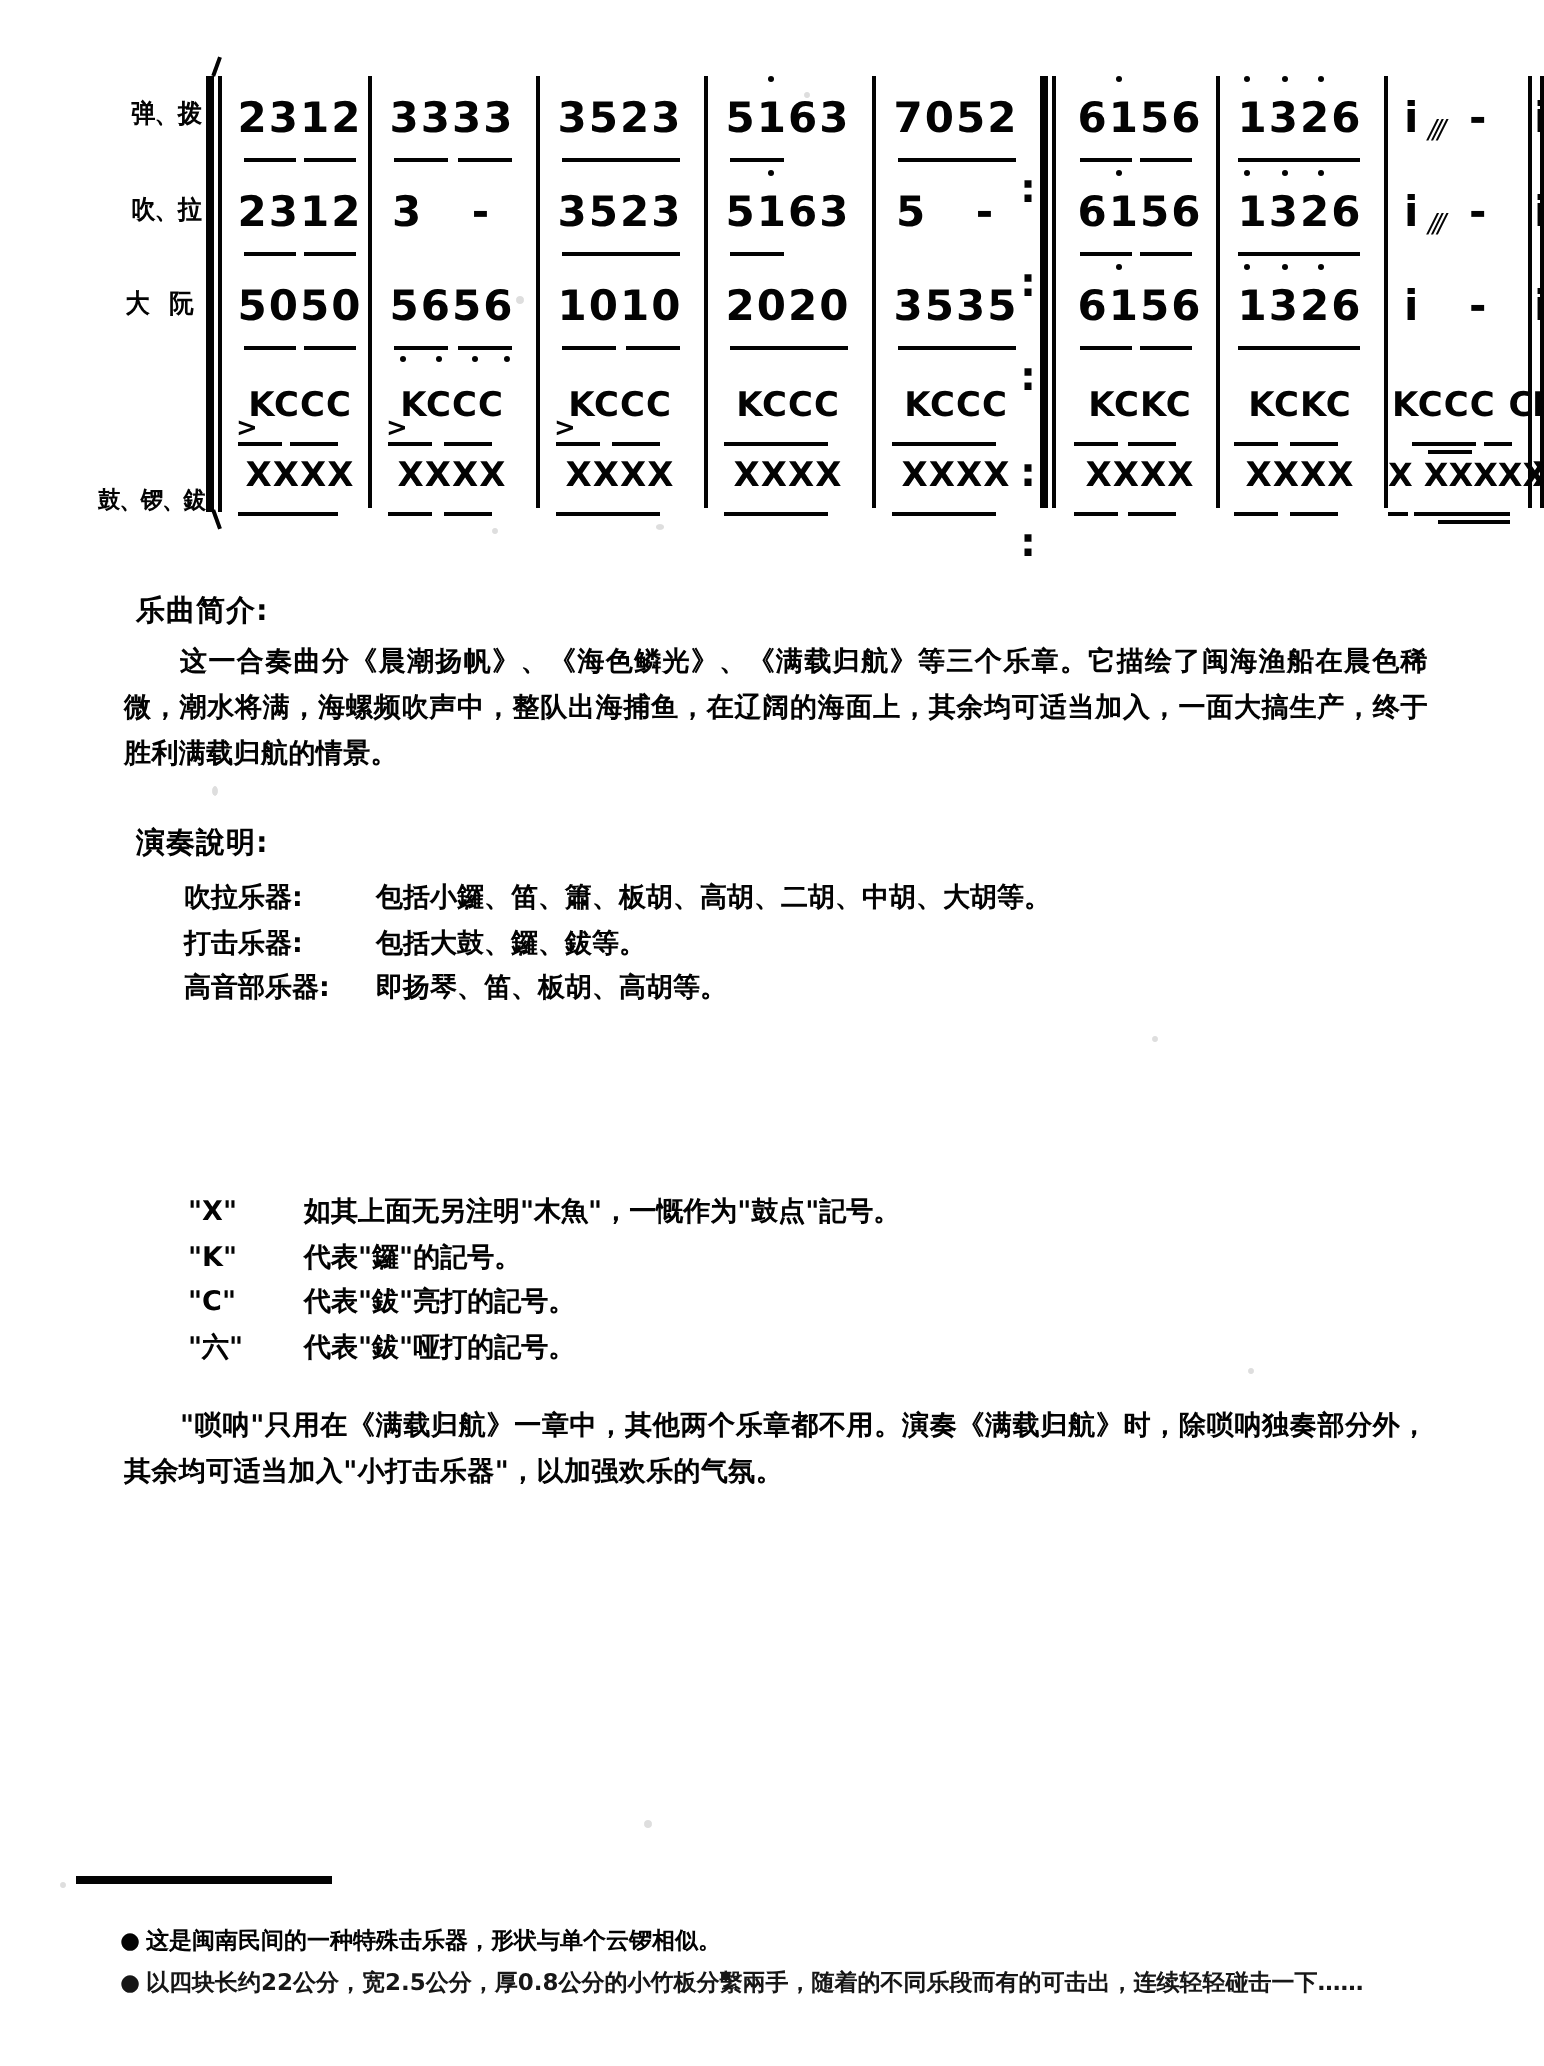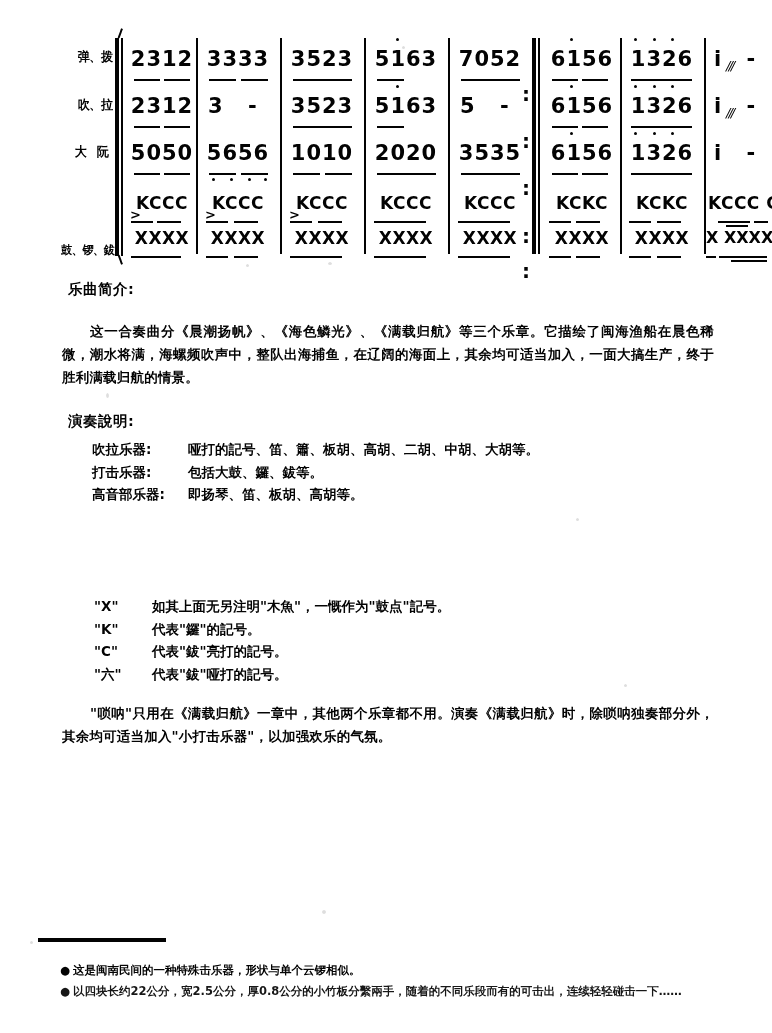--- a/index.html
+++ b/index.html
@@ -26,21 +26,21 @@
   .speck {
     position: absolute;
     background: #b9b9b9;
     border-radius: 50%;
     opacity: .55;
   }
 
   
   .score {
     position: absolute;
-    left: 54px;
+    left: 42px;
     top: 36px;
     width: 690px;
     height: 222px;
   }
   .score-labels {
     position: absolute;
     left: 0;
     top: 0;
     width: 62px;
     height: 100%;
@@ -576,28 +576,28 @@
           <span class="beam2" style="left:27px;width:36px;bottom:-7px;"></span>
         </div>
         <div class="measure" style="position:absolute;left:648px;width:62px;justify-content:center;">
           <span class="notes perc sparse">X 0</span>
         </div>
       </div>
 
     </div>
   </div>
 
-  <div class="section-title" style="left:68px;top:280px;">乐曲简介:</div>
+  <div class="section-title" style="left:68px;top:296px;">乐曲简介:</div>
   <div class="para" style="left:62px;top:320px;width:652px;text-indent:28px;">这一合奏曲分《晨潮扬帆》、《海色鳞光》、《满载归航》等三个乐章。它描绘了闽海渔船在晨色稀微，潮水将满，海螺频吹声中，整队出海捕鱼，在辽阔的海面上，其余均可适当加入，一面大搞生产，终于胜利满载归航的情景。</div>
 
   <div class="section-title" style="left:68px;top:412px;">演奏說明:</div>
 
   <div class="defs" style="left:92px;top:438px;">
     <span class="def-row">
-      <span class="dterm">吹拉乐器:</span><span class="ddesc">哑打的記号、笛、簫、板胡、高胡、二胡、中胡、大胡等。</span>
+      <span class="dterm">吹拉乐器:</span><span class="ddesc">包括小鑼、笛、簫、板胡、高胡、二胡、中胡、大胡等。</span>
     </span>
     <span class="def-row">
       <span class="dterm">打击乐器:</span><span class="ddesc">包括大鼓、鑼、鈸等。</span>
     </span>
     <span class="def-row">
       <span class="dterm">高音部乐器:</span><span class="ddesc">即扬琴、笛、板胡、高胡等。</span>
     </span>
   </div>
 
   <div class="defs" style="left:92px;top:595px;">

